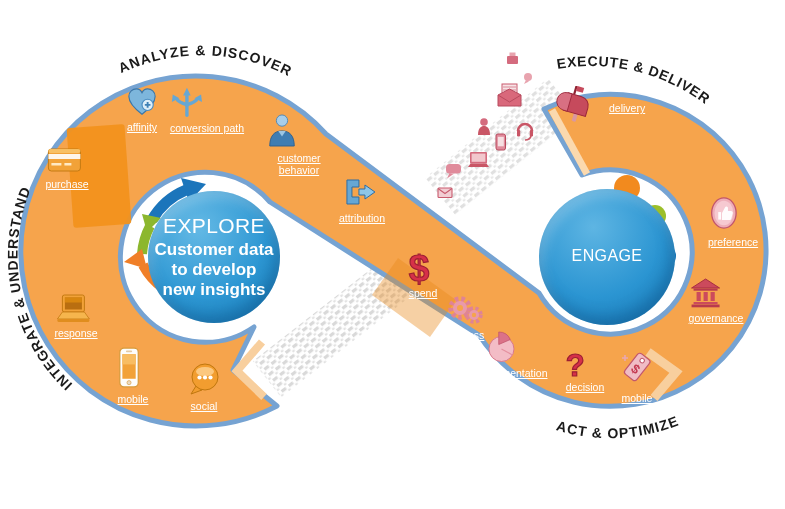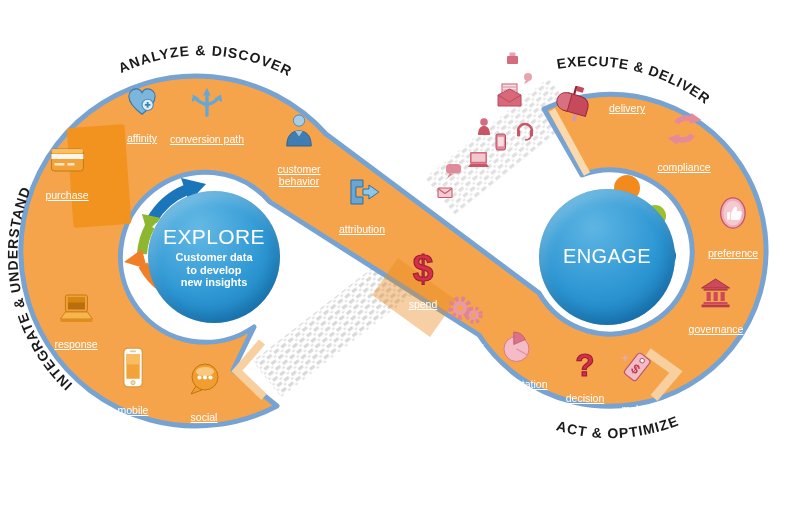--- a/index.html
+++ b/index.html
@@ -9,22 +9,22 @@
   .phase{font-family:"Liberation Sans",sans-serif;font-size:14px;font-weight:bold;
          letter-spacing:1px;fill:#1a1a1a;}
   .hub{position:absolute;border-radius:50%;color:#fff;display:flex;flex-direction:column;
        align-items:center;justify-content:center;text-align:center;
        box-shadow:inset -4px -8px 14px rgba(10,70,120,.35), inset 4px 8px 12px rgba(255,255,255,.25);}
   #explore-hub{left:148px;top:191px;width:132px;height:132px;
        background:radial-gradient(circle at 38% 28%, #64b9e5 0%, #2d97d3 55%, #1678b4 100%);}
   #engage-hub{left:539px;top:189px;width:136px;height:136px;
        background:radial-gradient(circle at 40% 28%, #5eb5e3 0%, #2b95d2 55%, #1474b1 100%);}
   .hub-title{font-size:21px;font-weight:normal;letter-spacing:.4px;margin-bottom:2px;}
-  .hub-sub{font-size:11px;font-weight:bold;line-height:1.18;}
-  .node{position:absolute;display:flex;flex-direction:column;align-items:center;gap:12px;
+  .hub-sub{font-size:17px;font-weight:bold;line-height:1.18;}
+  .node{position:absolute;display:flex;flex-direction:column;gap:1px;
         transform:translateX(-50%);}
   .node .nlabel{color:#ffffff;font-size:10.5px;line-height:1.12;text-align:center;text-decoration:underline;}
   .node.wrap .nlabel{max-width:66px;}
   .node.nowrap .nlabel{white-space:nowrap;}
   .node.row{flex-direction:row;transform:none;gap:9px;align-items:center;}
   .glyph{font-weight:bold;color:#d63048;-webkit-text-stroke:1.2px #9c1f33;line-height:1;}
   .glyph.g-spend{font-size:37px;}
   .glyph.g-decision{font-size:31px;}
 </style>
 </head>
@@ -155,21 +155,21 @@
 
   <div class="hub" id="explore-hub">
     <div class="hub-title">EXPLORE</div>
     <div class="hub-sub">
       <div>Customer data</div>
       <div>to develop</div>
       <div>new insights</div>
     </div>
   </div>
   <div class="hub" id="engage-hub">
-    <div class="hub-title" style="font-size:20px;">ENGAGE</div>
+    <div class="hub-title" style="font-size:16px;">ENGAGE</div>
   </div>
 
   <div class="node" style="left:142px;top:87px;">
     <span><svg width="32" height="30" viewBox="0 0 34 32">
       <path d="M17 29 C8 22 3 16 3 10 C3 5 7 2 11 2 C14 2 16 4 17 6 C18 4 20 2 23 2 C27 2 31 5 31 10 C31 16 26 22 17 29 Z" fill="#7db6dc" stroke="#3a76a8" stroke-width="1.2"></path>
       <circle cx="23" cy="19" r="6" fill="#ddeef8" stroke="#4a8cc0" stroke-width="1.2"></circle>
       <path d="M23 16 v6 M20 19 h6" stroke="#3f81b5" stroke-width="2"></path>
     </svg></span>
     <span class="nlabel">affinity</span>
   </div>
@@ -313,29 +313,20 @@
   <div class="node" style="left:733px;top:194px;">
     <span><svg width="32" height="38" viewBox="0 0 34 38">
       <ellipse cx="17" cy="19" rx="13" ry="16" fill="#eeadb8" stroke="#c2566c" stroke-width="1.4"></ellipse>
       <ellipse cx="17" cy="19" rx="10" ry="13" fill="#f6c9d1"></ellipse>
       <path d="M11 26 v-8 h3 v8 z" fill="#ffffff" opacity="0.95"></path>
       <path d="M15 19 l3 -5.5 c0.4 -0.8 0.8 -1.5 1.7 -1.5 c1 0 1.6 0.8 1.6 1.8 V17 h3.2 c1.3 0 2.2 1.1 1.9 2.3 l-1.5 5.5 c-0.3 1 -1.1 1.7 -2.1 1.7 H15 Z" fill="#ffffff" opacity="0.95"></path>
     </svg></span>
     <span class="nlabel">preference</span>
   </div>
 
-  <div class="node" style="left:684px;top:112px;">
-    <span><svg width="36" height="34" viewBox="0 0 36 34">
-      <path d="M10 11 A 11 9 0 0 1 28 9" fill="none" stroke="#e48a9b" stroke-width="5.5"></path>
-      <path d="M25 1 L35 8 L23 12 Z" fill="#e48a9b"></path>
-      <path d="M26 23 A 11 9 0 0 1 8 25" fill="none" stroke="#e48a9b" stroke-width="5.5"></path>
-      <path d="M11 33 L1 26 L13 22 Z" fill="#e48a9b"></path>
-    </svg></span>
-    <span class="nlabel">compliance</span>
-  </div>
 
   <div class="node row" style="left:556px;top:86px;">
     <span><svg width="44" height="42" viewBox="0 0 44 42">
       <g transform="rotate(16 22 20)">
         <rect x="20" y="26" width="4" height="10" rx="1" fill="#da97a0"></rect>
         <rect x="14" y="1" width="2.2" height="9" fill="#8f2433"></rect>
         <path d="M16 1 h7 v5 h-7 z" fill="#c64a5c"></path>
         <path d="M9 10 h14 a9 9 0 0 1 9 9 v9 H9 Z" fill="#c64a5c" stroke="#9a2639" stroke-width="1"></path>
         <path d="M9 10 a9 9 0 0 0 0 18 h4 V10 Z" fill="#d87082" stroke="#9a2639" stroke-width="0.8"></path>
       </g>

